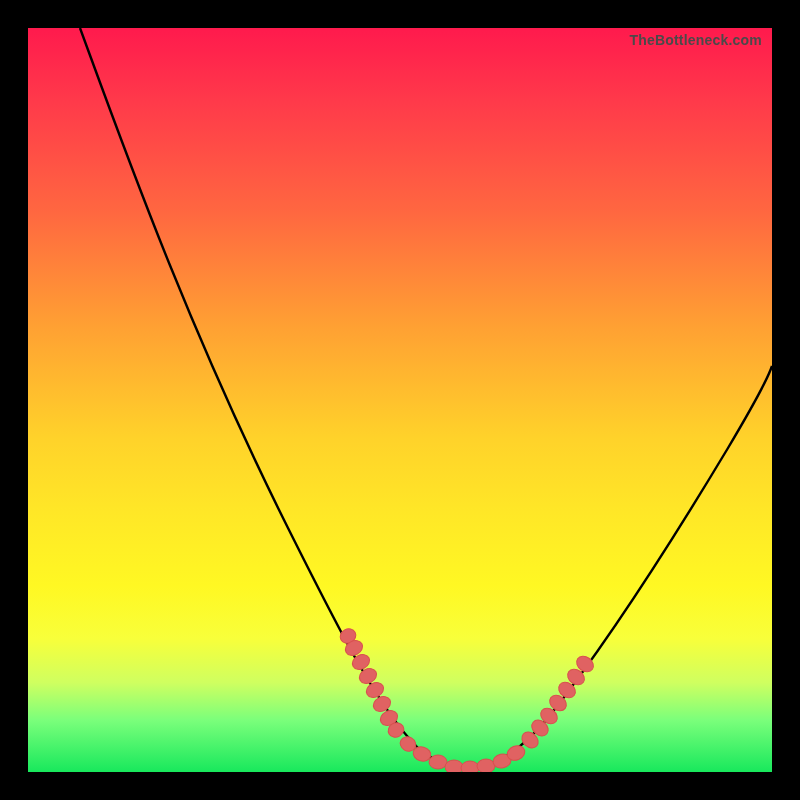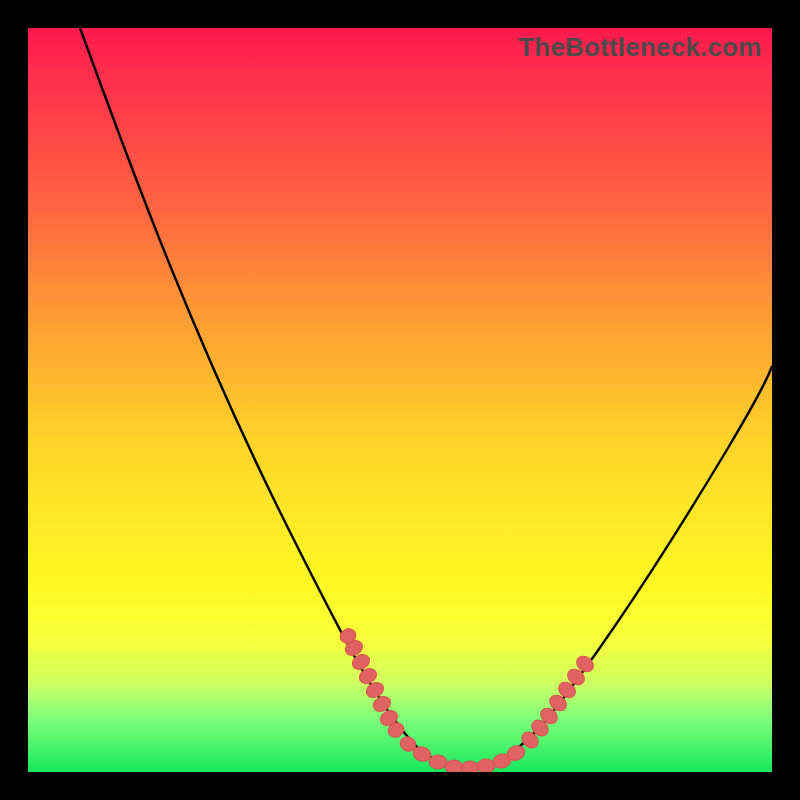--- a/index.html
+++ b/index.html
@@ -36,21 +36,21 @@
       #f8ff3a 82%,
       #cfff60 88%,
       #7bff7b 93%,
       #18e85c 100%);
   }
   .watermark {
     position: absolute;
     top: 4px;
     right: 10px;
     color: #4a4a4a;
-    font-size: 26px;
+    font-size: 14px;
     font-weight: 600;
     letter-spacing: 0.2px;
     user-select: none;
   }
   svg.curve {
     position: absolute;
     left: 0;
     top: 0;
     width: 744px;
     height: 744px;

